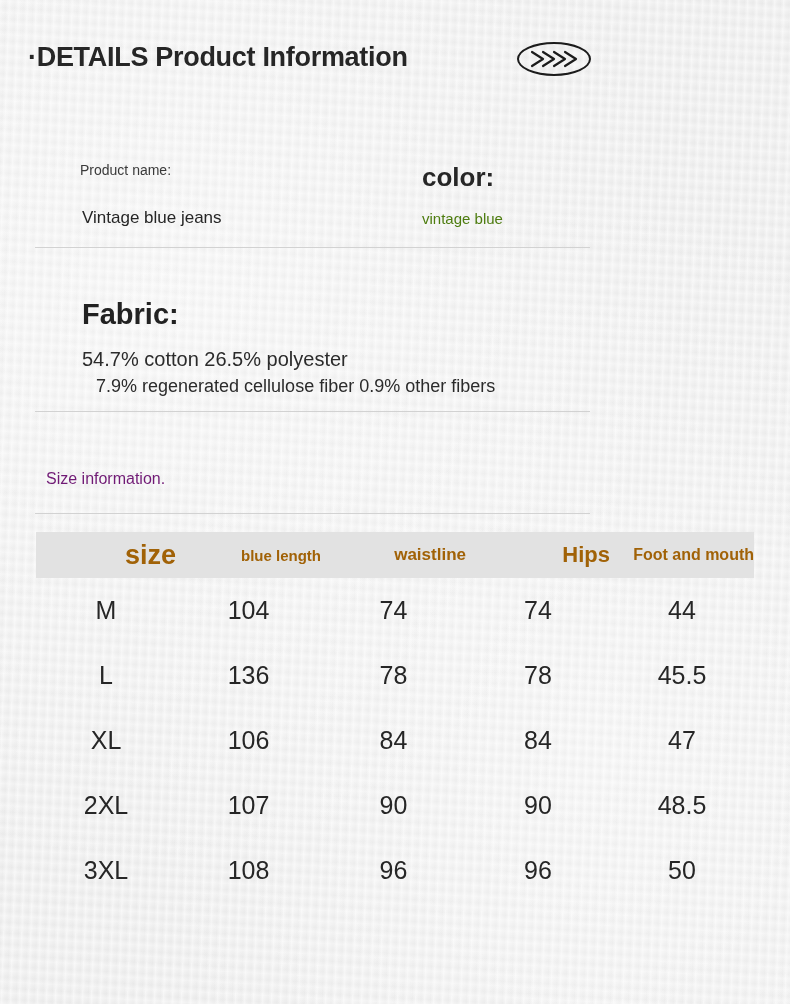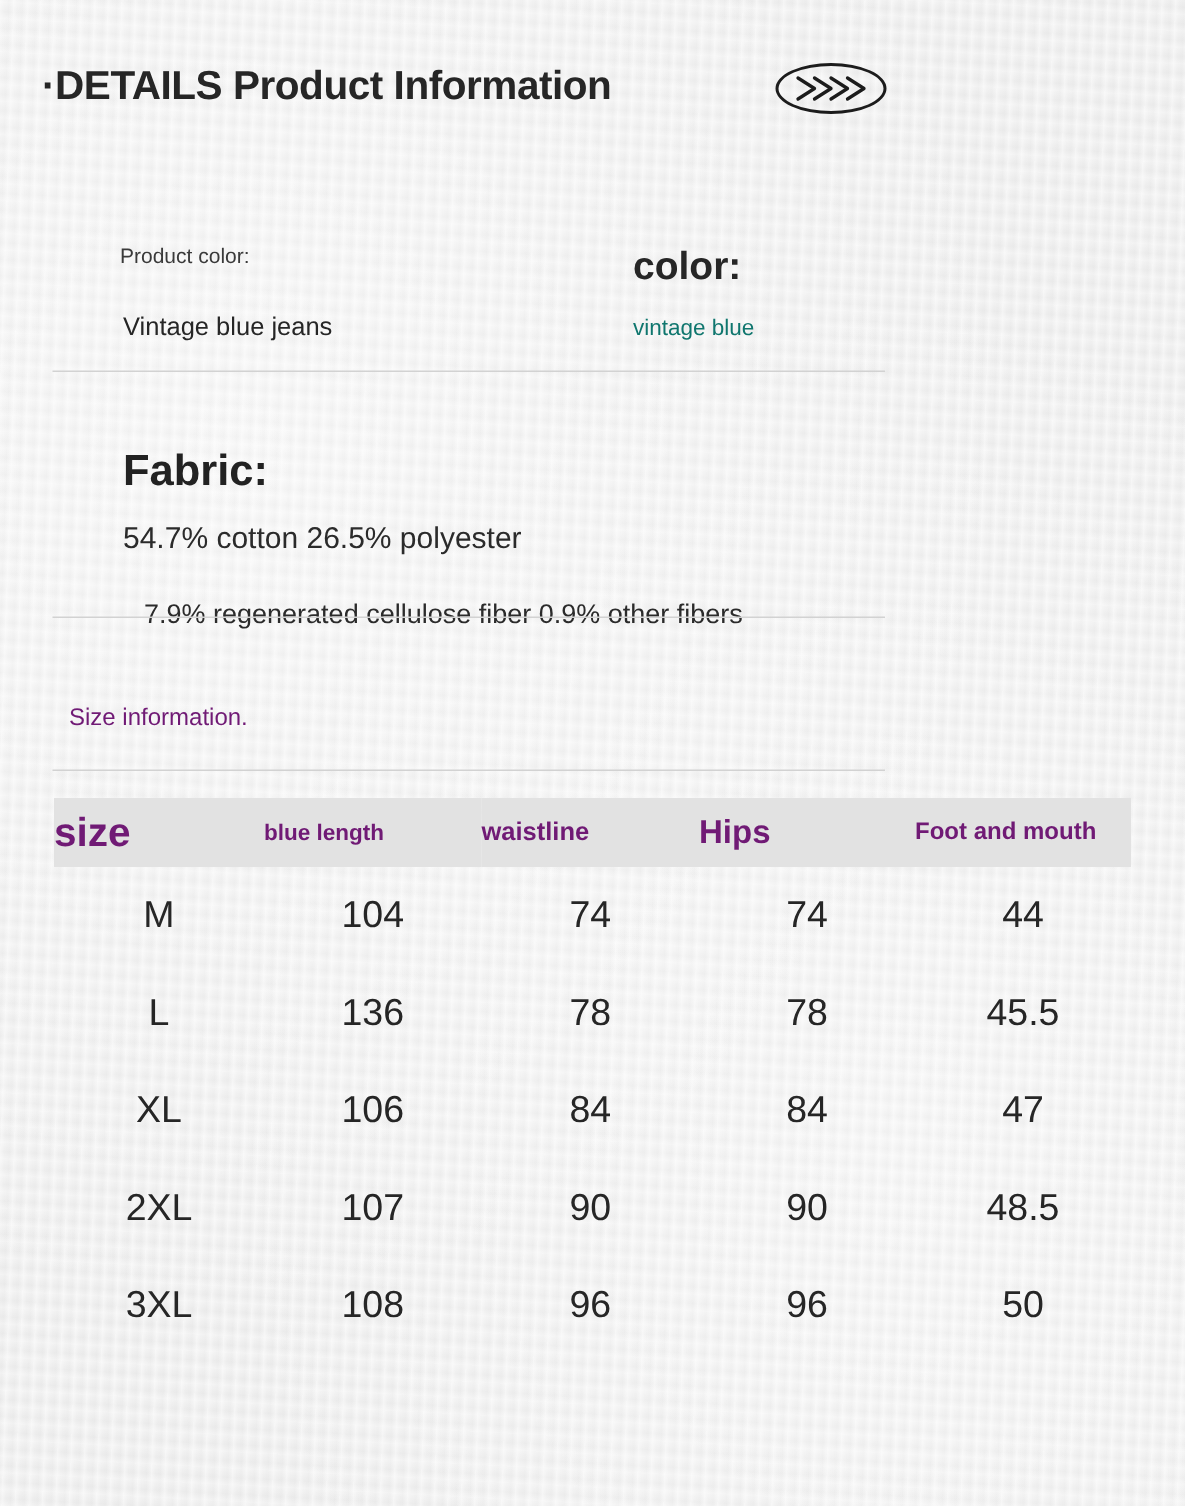--- a/index.html
+++ b/index.html
@@ -95,21 +95,21 @@
     top: 10px;
     font-size: 26px;
     font-weight: bold;
     color: #262626;
   }
   .value-color {
     position: absolute;
     left: 422px;
     top: 58px;
     font-size: 15px;
-    color: #0f766e;
+    color: #4d7c0f;
   }
 
   .rule {
     position: absolute;
     left: 35px;
     right: 35px;
     height: 1px;
     background: #d2d2d2;
   }
   .rule-1 { top: 247px; }
@@ -132,21 +132,20 @@
     top: 50px;
     font-size: 20px;
     color: #2b2b2b;
   }
   .fabric-line-2 {
     position: absolute;
     left: 96px;
     top: 78px;
     font-size: 18px;
     color: #2b2b2b;
-    margin-top: 23px;
   }
 
   
   .size-heading {
     position: absolute;
     left: 46px;
     top: 470px;
     font-size: 16px;
     font-weight: normal;
     color: #701a75;
@@ -159,23 +158,23 @@
     width: 718px;
     border-collapse: collapse;
     table-layout: fixed;
   }
   .size-table thead tr {
     background: #e2e2e2;
   }
   .size-table thead th {
     height: 46px;
     font-weight: bold;
-    color: #701a75;
+    color: #a16207;
     vertical-align: middle;
-    text-align: left;
+    text-align: right;
     padding: 0;
   }
   .size-table thead th.h-size { font-size: 27px; }
   .size-table thead th.h-pants { font-size: 15px; }
   .size-table thead th.h-waist { font-size: 17px; }
   .size-table thead th.h-hips { font-size: 22px; }
   .size-table thead th.h-foot { font-size: 16px; line-height: 1.15; }
 
   .size-table tbody td {
     height: 65px;
@@ -218,21 +217,21 @@
           <polyline points="6,3 17,10 6,17"></polyline>
           <polyline points="17,3 28,10 17,17"></polyline>
           <polyline points="28,3 39,10 28,17"></polyline>
           <polyline points="39,3 50,10 39,17"></polyline>
         </g>
       </svg>
     </div>
   </div>
 
   <div class="info-block">
-    <div class="label-product-name">Product color:</div>
+    <div class="label-product-name">Product name:</div>
     <div class="value-product-name">Vintage blue jeans</div>
     <div class="label-color">color:</div>
     <div class="value-color">vintage blue</div>
   </div>
 
   <div class="rule rule-1"></div>
 
   <div class="fabric-block">
     <div class="fabric-title">Fabric:</div>
     <div class="fabric-line-1">54.7% cotton 26.5% polyester</div>

